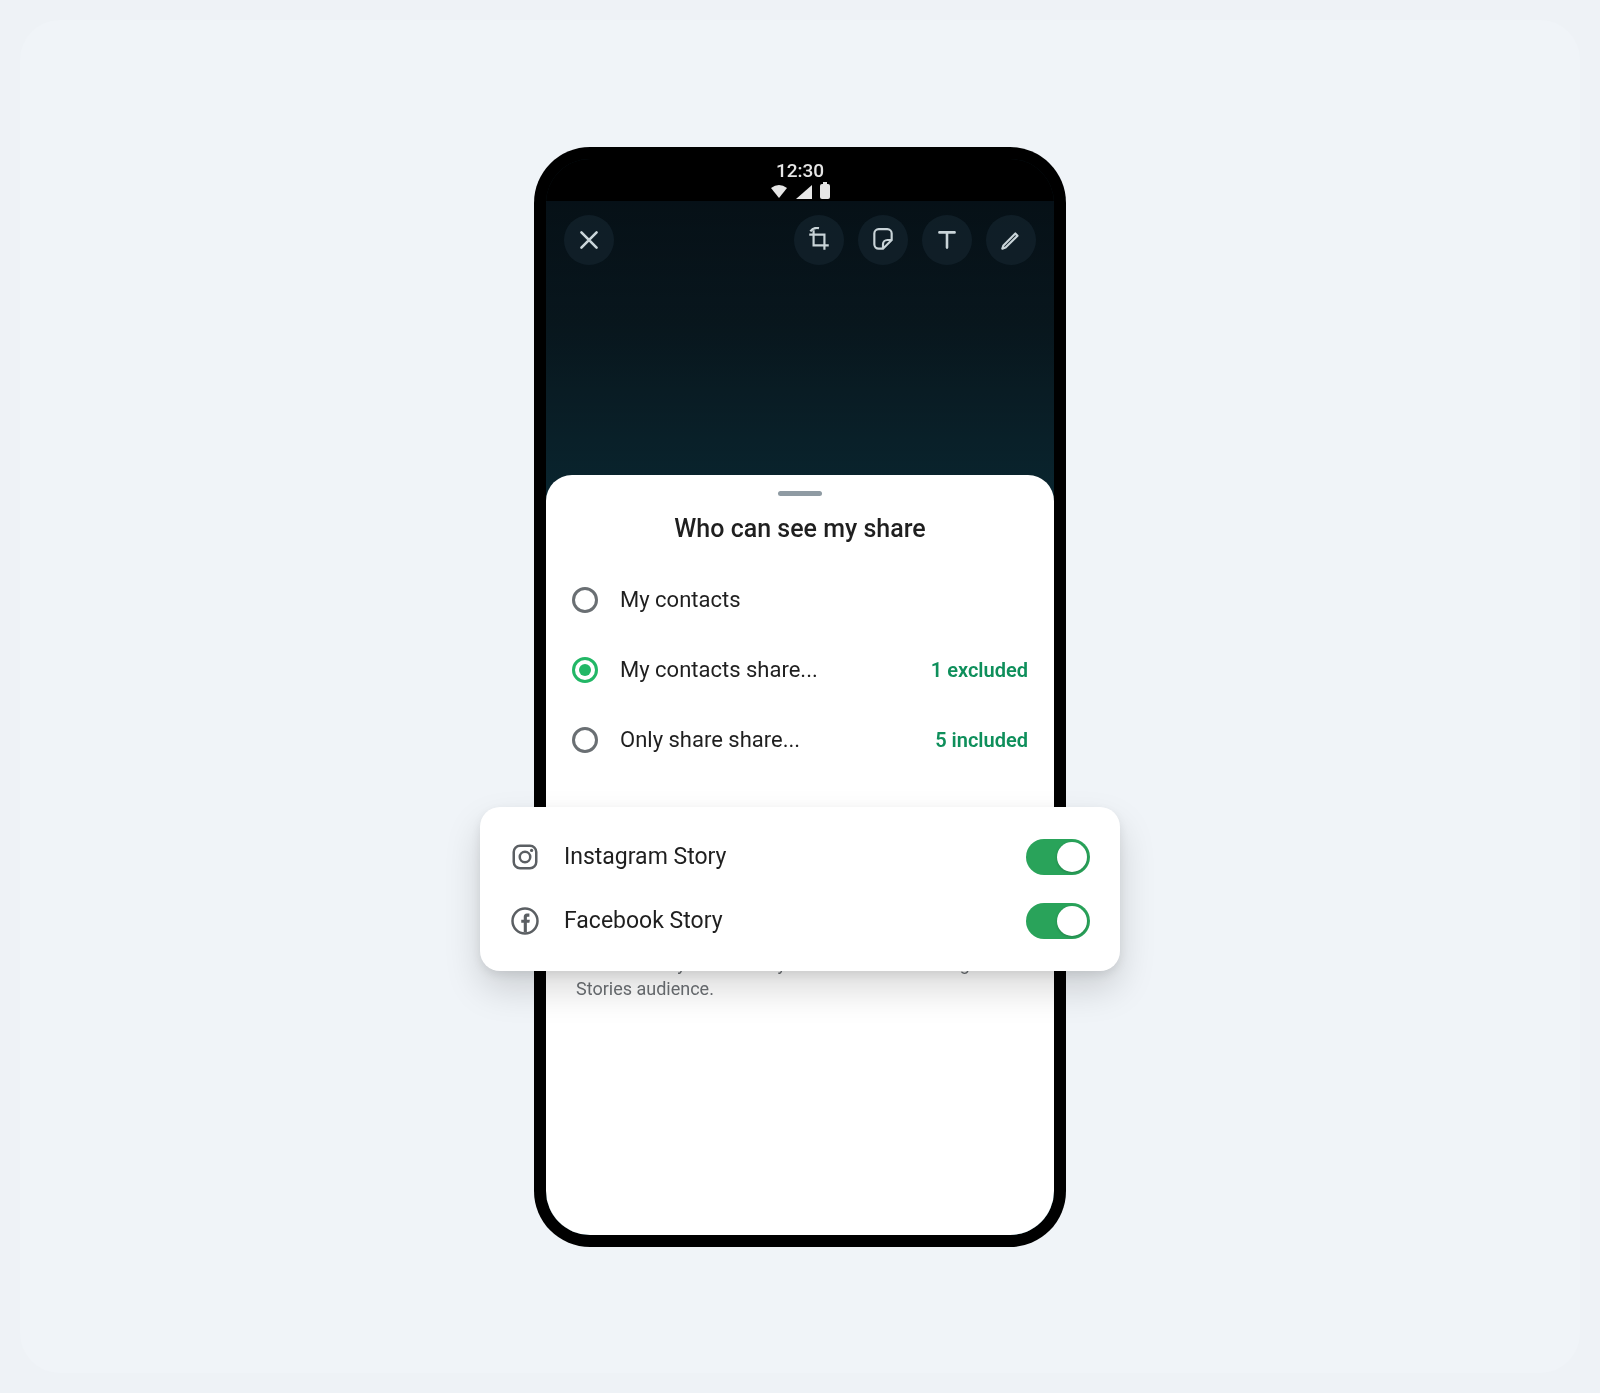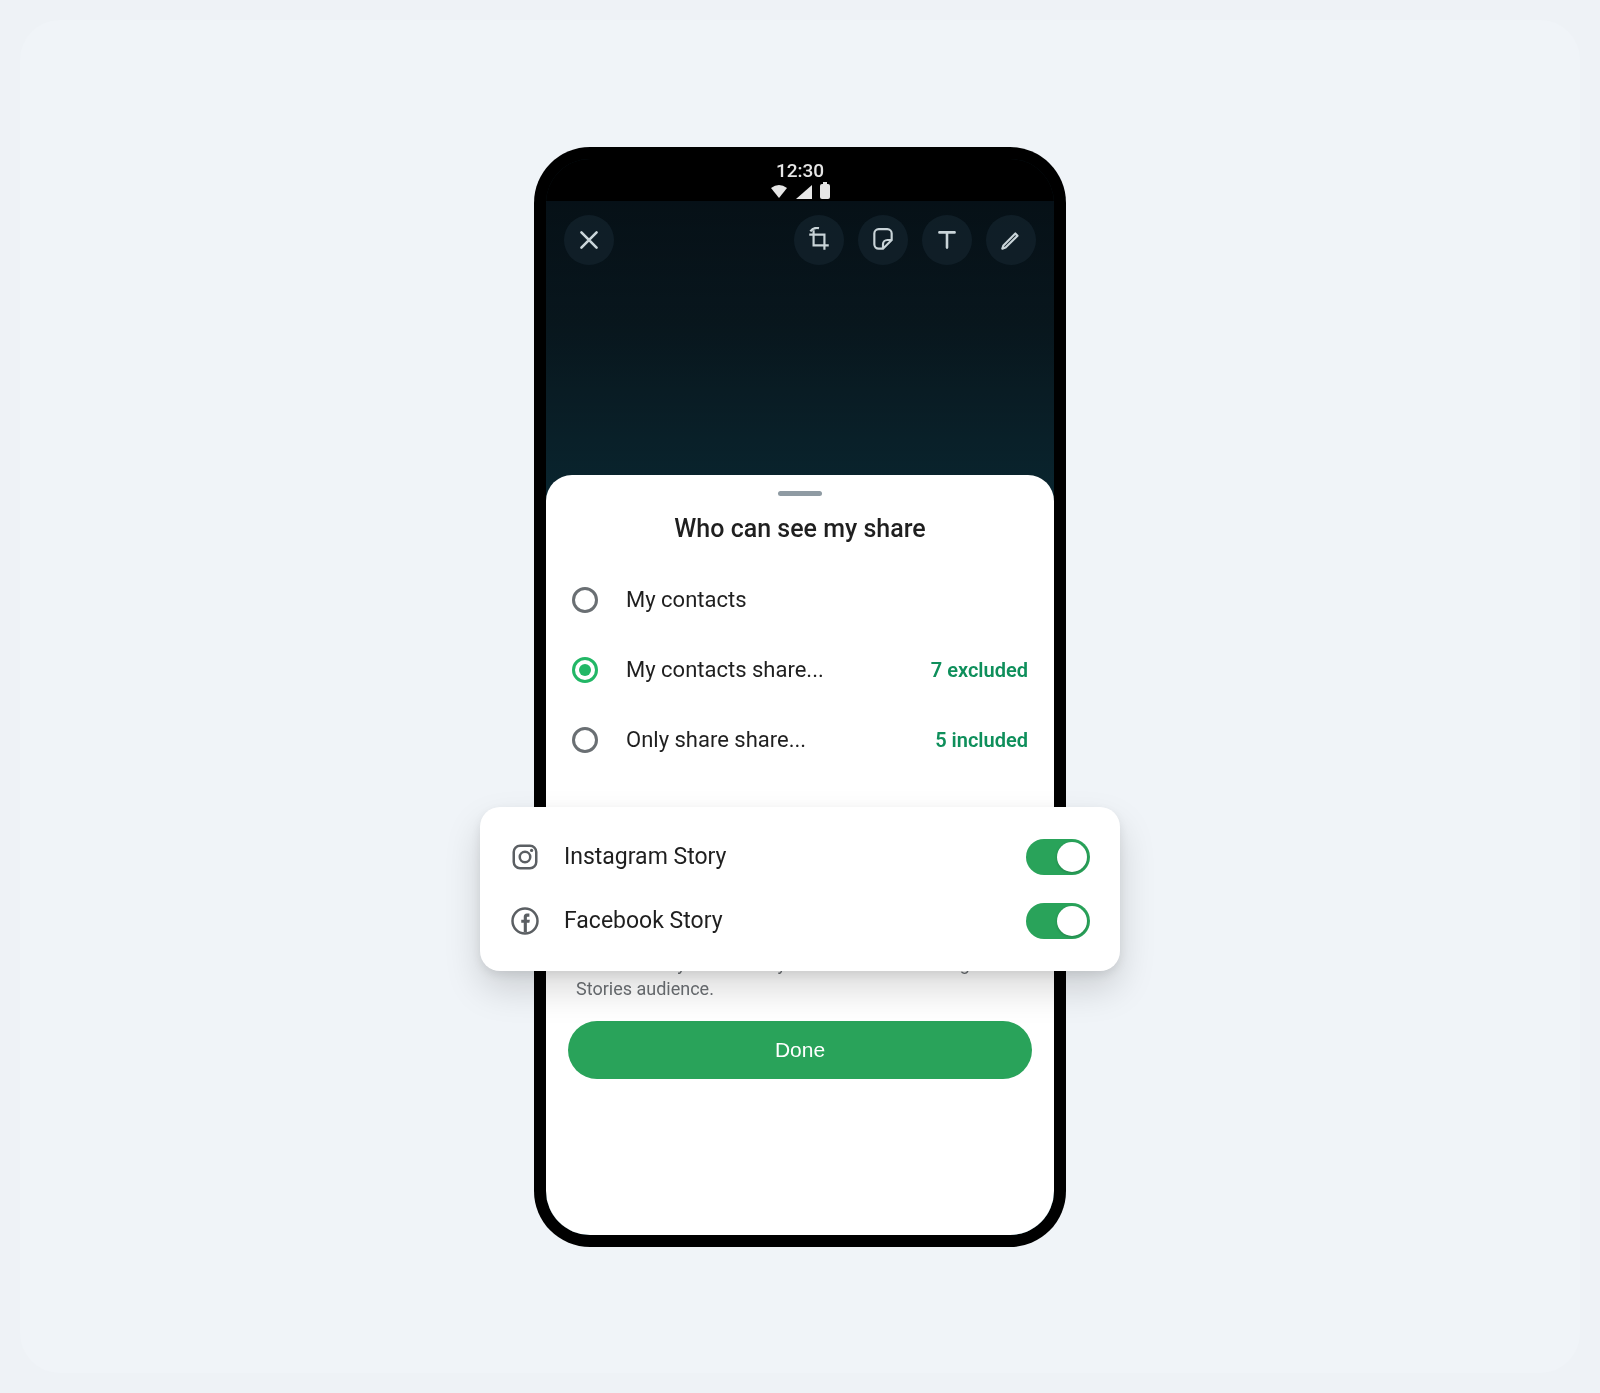--- a/index.html
+++ b/index.html
@@ -118,21 +118,21 @@
     text-align: center;
     font-size: 25px;
     font-weight: 500;
     color: #1f1f1f;
     margin-bottom: 22px;
   }
   .option {
     display: flex;
     align-items: center;
     padding: 22px 8px;
-    gap: 28px;
+    gap: 22px;
     justify-content: center;
   }
   .radio {
     width: 26px; height: 26px;
     border-radius: 50%;
     border: 3px solid #6a6f73;
     display: flex; align-items: center; justify-content: center;
     flex-shrink: 0;
   }
   .radio.selected {
@@ -287,34 +287,33 @@
           <div class="sheet-title">Who can see my share</div>
 
           <div class="option">
             <span class="radio"></span>
             <span class="option-label">My contacts</span>
           </div>
 
           <div class="option">
             <span class="radio selected"></span>
             <span class="option-label">My contacts share...</span>
-            <span class="option-badge">7 excluded</span>
+            <span class="option-badge">1 excluded</span>
           </div>
 
           <div class="option">
             <span class="radio"></span>
             <span class="option-label">Only share share...</span>
             <span class="option-badge">5 included</span>
           </div>
 
           <div class="share-placeholder"></div>
 
           <div class="share-desc">Automatically share with your Facebook or Instagram Stories audience.</div>
 
-          <button class="done-btn">Done</button>
         </div>
       </div>
 
     </div>
   </div>
 
   <div class="float-card">
     <div class="share-row">
       <svg class="icon" viewBox="0 0 24 24">
         <rect x="3" y="3" width="18" height="18" rx="5" stroke="#5b5f63" stroke-width="2" fill="none"></rect>

